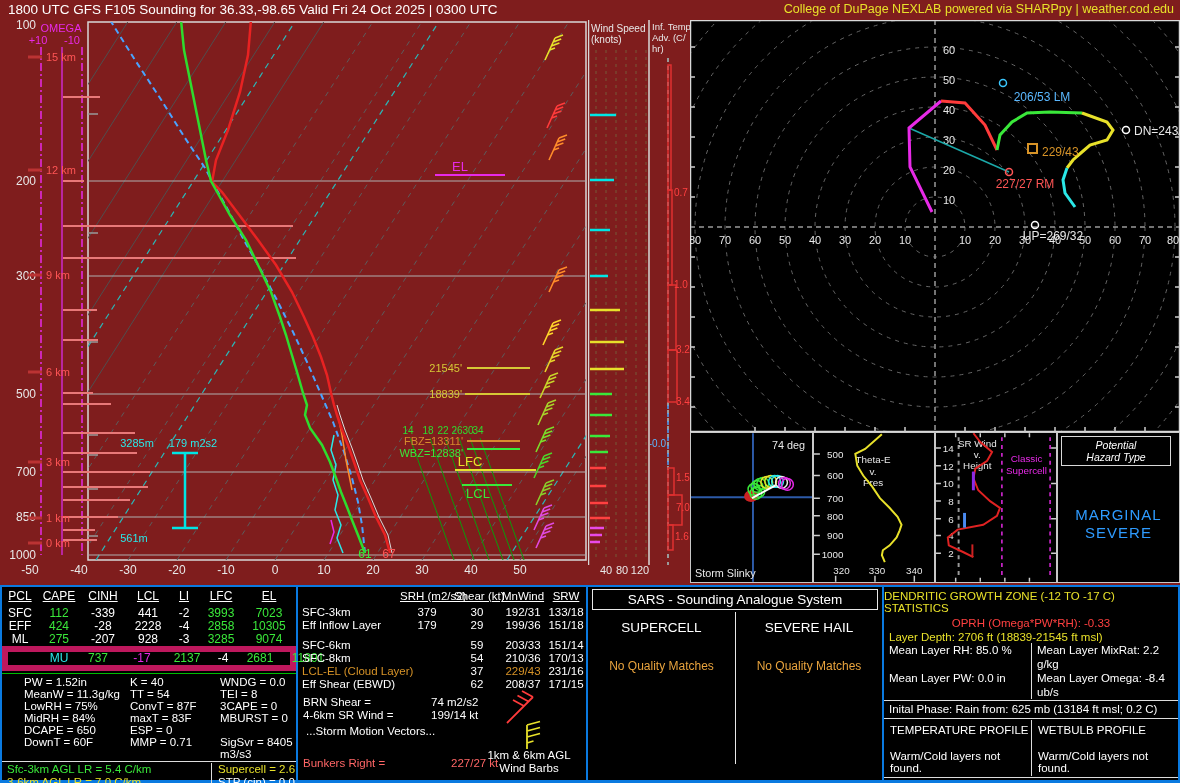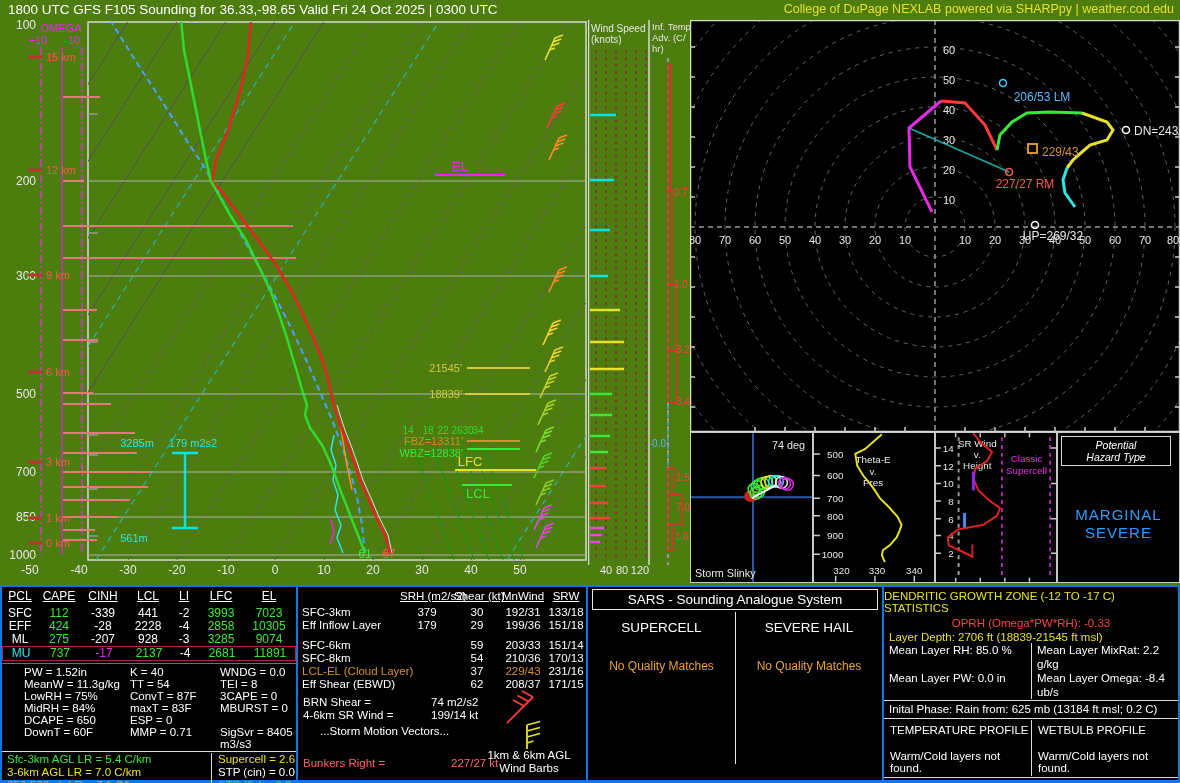--- a/index.html
+++ b/index.html
@@ -1,16 +1,16 @@
 <!DOCTYPE html>
 <html><head>
 <meta charset="utf-8">
 <style>
   html,body{margin:0;padding:0;background:#000;}
-  #app{position:relative;width:1180px;height:783px;background:#4d7c0f;overflow:hidden;
+  #app{position:relative;width:1180px;height:783px;background:#7f1d1d;overflow:hidden;
        font-family:"Liberation Sans",sans-serif;color:#fff;}
   svg{position:absolute;display:block;}
   svg text{font-family:"Liberation Sans",sans-serif;}
   
   .s9{font-size:9.5px}.s10{font-size:10px}.s11{font-size:11px}.s12{font-size:12px}.s13{font-size:13px}
   .fW{fill:#e8e8e8}.fY{fill:#d6c836}.fy2{fill:#e8e12a}.fR{fill:#ff5555}.fG{fill:#3ae83a}
   .fC{fill:#2ae8e8}.fM{fill:#e82ae8}.fO{fill:#d79327}.fB{fill:#5ab8ff}.fRd{fill:#ff4040}
   .mid{text-anchor:middle}.end{text-anchor:end}
   
   #titlebar{position:absolute;left:0;top:0;width:1180px;height:20px;}
@@ -23,38 +23,38 @@
   
   #bottom{position:absolute;left:0;top:585px;width:1180px;height:198px;box-sizing:border-box;
           border:2px solid #0a7ae0;border-bottom-width:3px;background:#000;display:flex;}
   .bbox{position:relative;height:100%;box-sizing:border-box;border-right:2px solid #0a7ae0;font-size:11.5px;}
   .bbox:last-child{border-right:none;}
   #box1{width:296px;} #box2{width:290px;} #box3{width:296px;} #box4{flex:1;}
   .prow{display:grid;grid-template-columns:36px 42px 46px 44px 28px 46px 50px;text-align:center;
         font-size:12px;line-height:13px;padding:0;}
   .phdr{margin-top:3px;text-decoration:underline;margin-bottom:4px;}
   .prow div{white-space:nowrap;}
-  .mu{border:1px solid #be185d;}
+  .mu{border:6px solid #be185d;padding-left:33px;}
   .cg{color:#3ae83a}.cw{color:#fff}.ccy{color:#2ae8e8}.cmg{color:#e82ae8}
   .rule-green{height:0;border-top:1px solid #00bb00;margin:2px 0;}
   .rule-white{height:0;border-top:1px solid #ddd;margin:1px 0;}
   #idx{display:grid;grid-template-columns:106px 90px 94px;padding-left:22px;line-height:12px;font-size:11.5px;}
   #lrow{display:flex;height:52px;}
   #lrcol{width:204px;padding-left:5px;line-height:13px;border-right:1px solid #ddd;}
   #ccol{flex:1;padding-left:6px;line-height:13px;}
   .g{color:#3ae83a}.y{color:#e8e12a}.o{color:#ff9a2a}.or{color:#d79327}
   .r{color:#ff6666}.bl{color:#33bbff}.w{color:#fff}
   .srow{display:grid;grid-template-columns:102px 54px 46px 46px 40px;font-size:11.5px;line-height:13px;}
   .srow div{white-space:nowrap;}
   .shdr{margin-top:3px;margin-bottom:3px;text-decoration:underline;text-align:center;}
   .sname{text-align:left;padding-left:4px;} .snum{text-align:center;}
   .sgap{height:7px;}
   .kv{padding-left:5px;line-height:12.5px;}
   .kv .kl{display:inline-block;width:128px;}
-  #smv-title{padding-left:22px;margin-top:4px;line-height:12px;}
+  #smv-title{padding-left:8px;margin-top:4px;line-height:12px;}
   .mrow{padding-left:5px;line-height:11.5px;margin-top:21px;}
   .mrow .ml{display:inline-block;width:148px;}
   #barbcap{position:absolute;left:168px;top:162px;width:126px;text-align:center;line-height:13px;font-size:11.5px;}
   
   #sars-title{margin:2px 4px;border:1px solid #e8e8e8;text-align:center;font-size:13.5px;padding:2px 0;}
   #sars-cols{display:flex;height:152px;}
   .sars-col{width:50%;box-sizing:border-box;}
   .sars-col.right{border-left:1px solid #e8e8e8;}
   .sars-head{text-align:center;font-size:13.5px;margin-top:8px;}
   .sars-match{text-align:center;color:#e8a33d;margin-top:24px;font-size:12px;}

